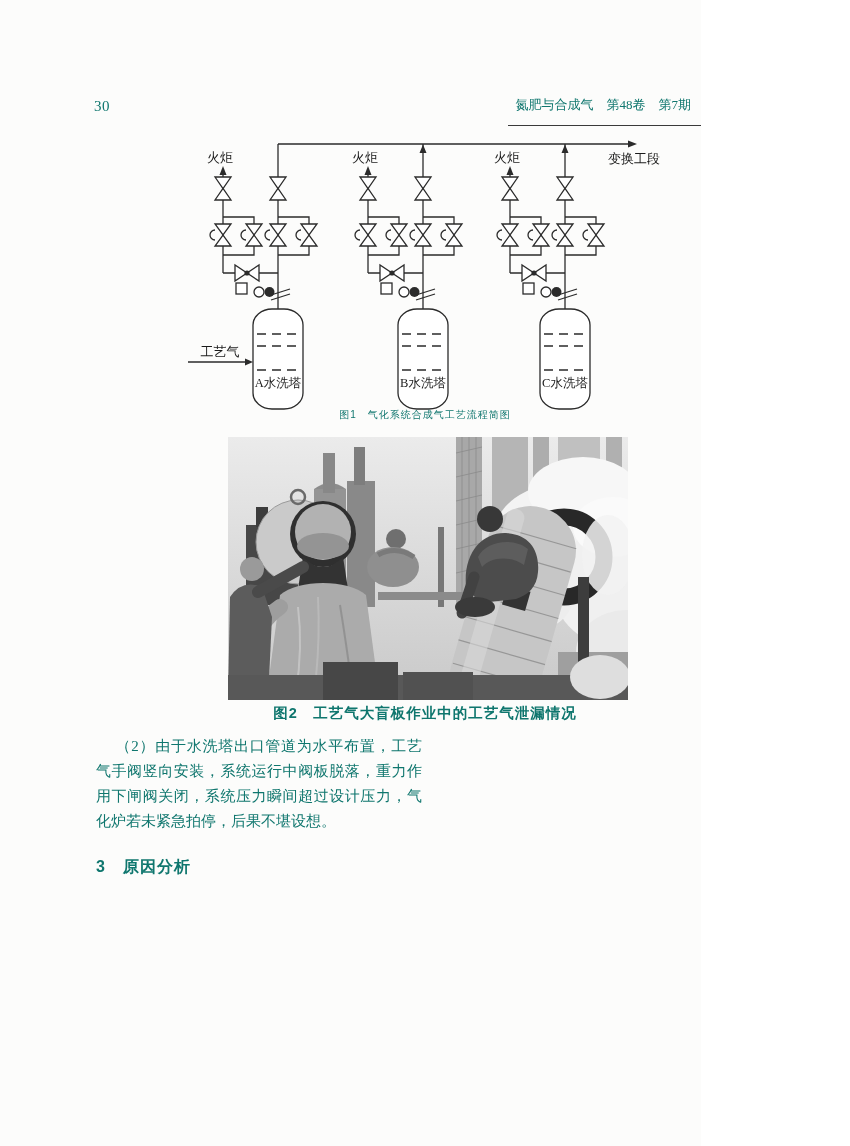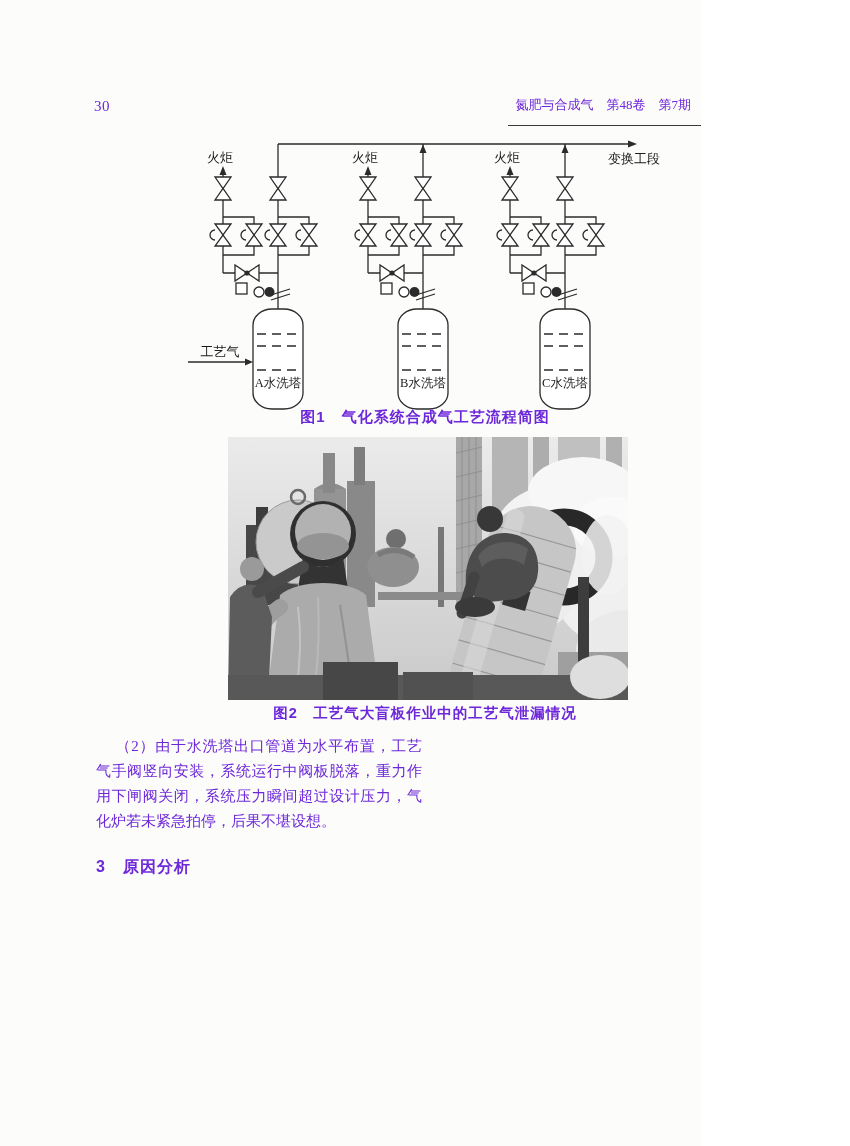--- a/index.html
+++ b/index.html
@@ -1,37 +1,37 @@
 <!DOCTYPE html>
 <html><head>
 <meta charset="utf-8">
 <style>
   html,body{margin:0;padding:0;background:#ffffff;}
   .page{
     position:relative;
     width:701px;height:1146px;
     background:#fcfcfb;
     font-family:"Liberation Serif","DejaVu Serif",serif;
-    color:#6d28d9;
+    color:#0f766e;
     overflow:hidden;
   }
   .page-num{
     position:absolute;left:94px;top:98px;
     font-size:15px;letter-spacing:.5px;
   }
   .journal-line{
     position:absolute;left:508px;top:96px;width:262px;
     text-align:center;font-size:13px;
     padding-bottom:11px;border-bottom:1.5px solid #3a3a3a;
     white-space:nowrap;
   }
   .fig1-svg{position:absolute;left:180px;top:136px;}
   .fig1-caption{
     position:absolute;left:180px;top:408px;width:490px;
-    text-align:center;font-weight:bold;font-size:15px;
+    text-align:center;font-weight:normal;font-size:10px;
     font-family:"Liberation Sans","DejaVu Sans",sans-serif;
     letter-spacing:1px;
   }
   .fig2-svg{position:absolute;left:228px;top:437px;}
   .fig2-caption{
     position:absolute;left:175px;top:704px;width:500px;
     text-align:center;font-weight:bold;font-size:14.5px;
     font-family:Liberation Sans, sans-serif;
     letter-spacing:1px;
   }

